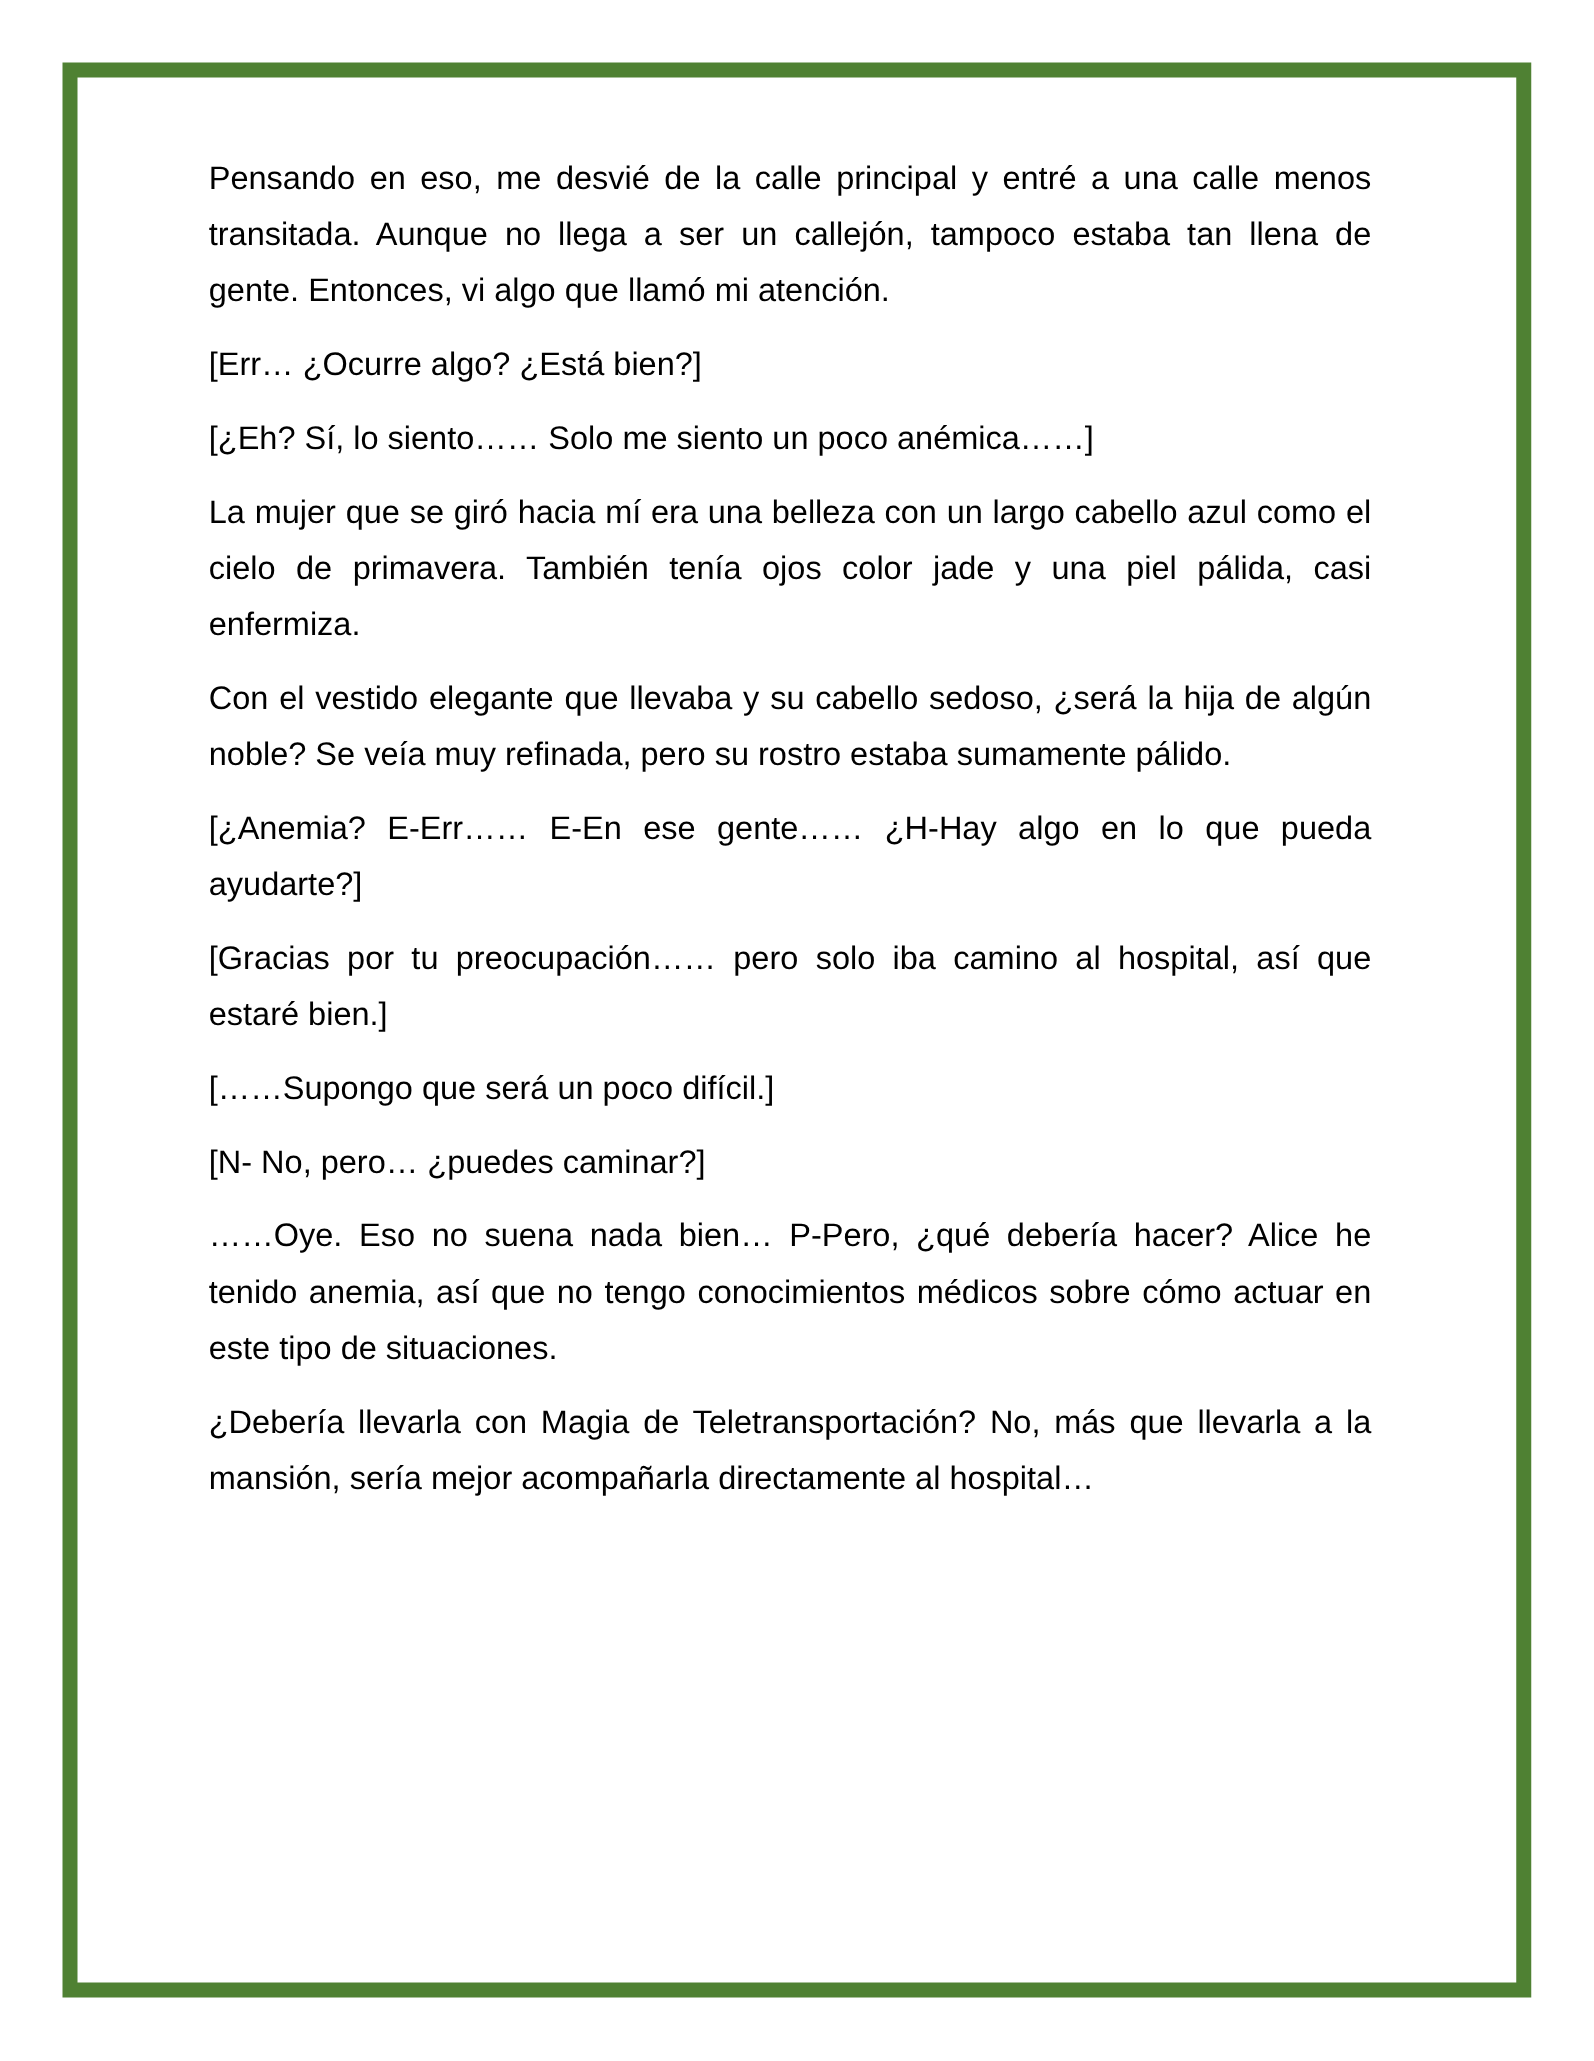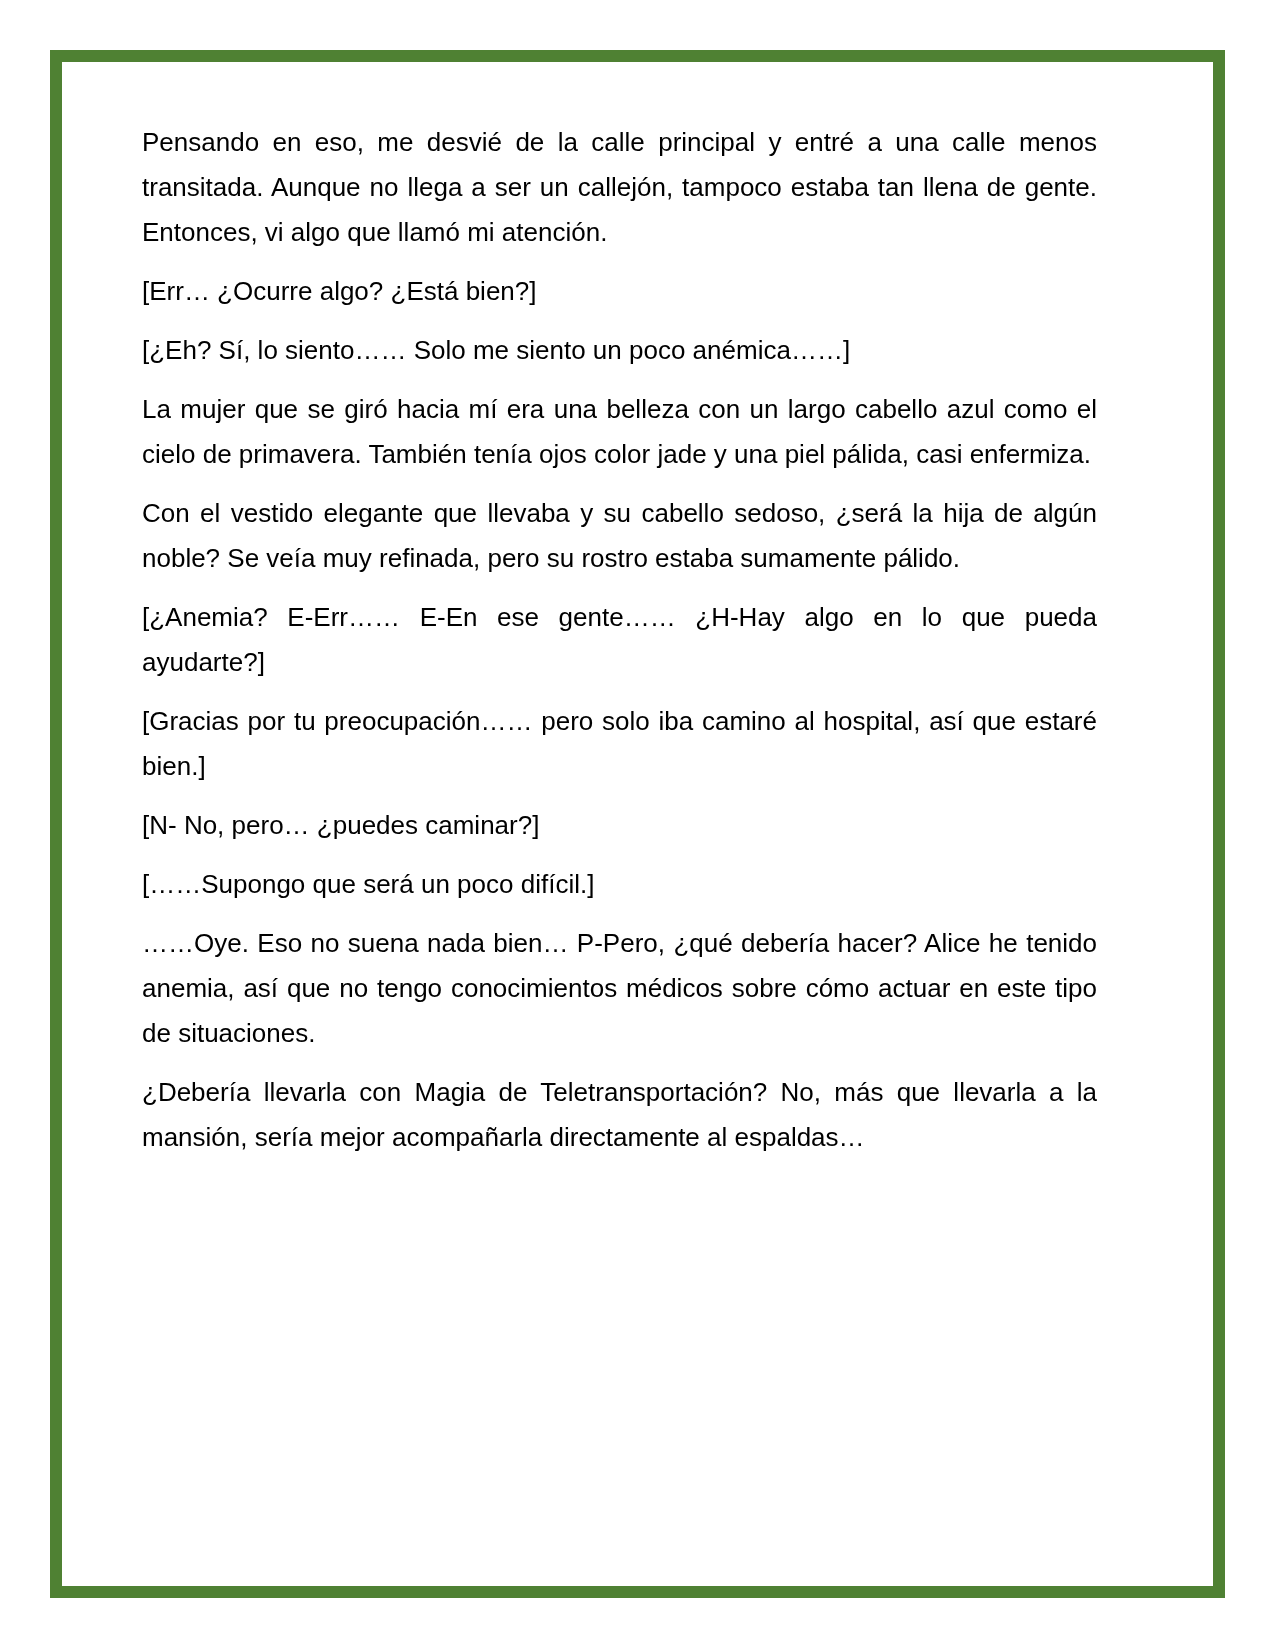--- a/index.html
+++ b/index.html
@@ -21,21 +21,21 @@
     width: 1175px;
     height: 1548px;
     box-sizing: border-box;
     border: 12px solid var(--frame-green, #4f8133);
     background: var(--page-bg, #ffffff);
   }
   .content {
     box-sizing: border-box;
     width: 100%;
     height: 100%;
-    padding: 58px 116px 0 80px;
+    padding: 58px 116px 0 105px;
     overflow: hidden;
   }
   .content p {
     font-family: "Liberation Sans", sans-serif;
     font-size: 26px;
     line-height: 45px;
     color: var(--text-color, #000000);
     text-align: justify;
     margin: 0 0 14px 0;
     word-spacing: normal;
@@ -47,19 +47,19 @@
 <div class="page">
   <div class="frame">
     <div class="content">
       <p>Pensando en eso, me desvié de la calle principal y entré a una calle menos transitada. Aunque no llega a ser un callejón, tampoco estaba tan llena de gente. Entonces, vi algo que llamó mi atención.</p>
       <p>[Err… ¿Ocurre algo? ¿Está bien?]</p>
       <p>[¿Eh? Sí, lo siento…… Solo me siento un poco anémica……]</p>
       <p>La mujer que se giró hacia mí era una belleza con un largo cabello azul como el cielo de primavera. También tenía ojos color jade y una piel pálida, casi enfermiza.</p>
       <p>Con el vestido elegante que llevaba y su cabello sedoso, ¿será la hija de algún noble? Se veía muy refinada, pero su rostro estaba sumamente pálido.</p>
       <p>[¿Anemia? E-Err…… E-En ese gente…… ¿H-Hay algo en lo que pueda ayudarte?]</p>
       <p>[Gracias por tu preocupación…… pero solo iba camino al hospital, así que estaré bien.]</p>
+      <p>[……Supongo que será un poco difícil.]</p>
       <p>[N- No, pero… ¿puedes caminar?]</p>
-      <p>[……Supongo que será un poco difícil.]</p>
       <p>……Oye. Eso no suena nada bien… P-Pero, ¿qué debería hacer? Alice he tenido anemia, así que no tengo conocimientos médicos sobre cómo actuar en este tipo de situaciones.</p>
-      <p>¿Debería llevarla con Magia de Teletransportación? No, más que llevarla a la mansión, sería mejor acompañarla directamente al espaldas…</p>
+      <p>¿Debería llevarla con Magia de Teletransportación? No, más que llevarla a la mansión, sería mejor acompañarla directamente al hospital…</p>
     </div>
   </div>
 </div>
 
 </body></html>

